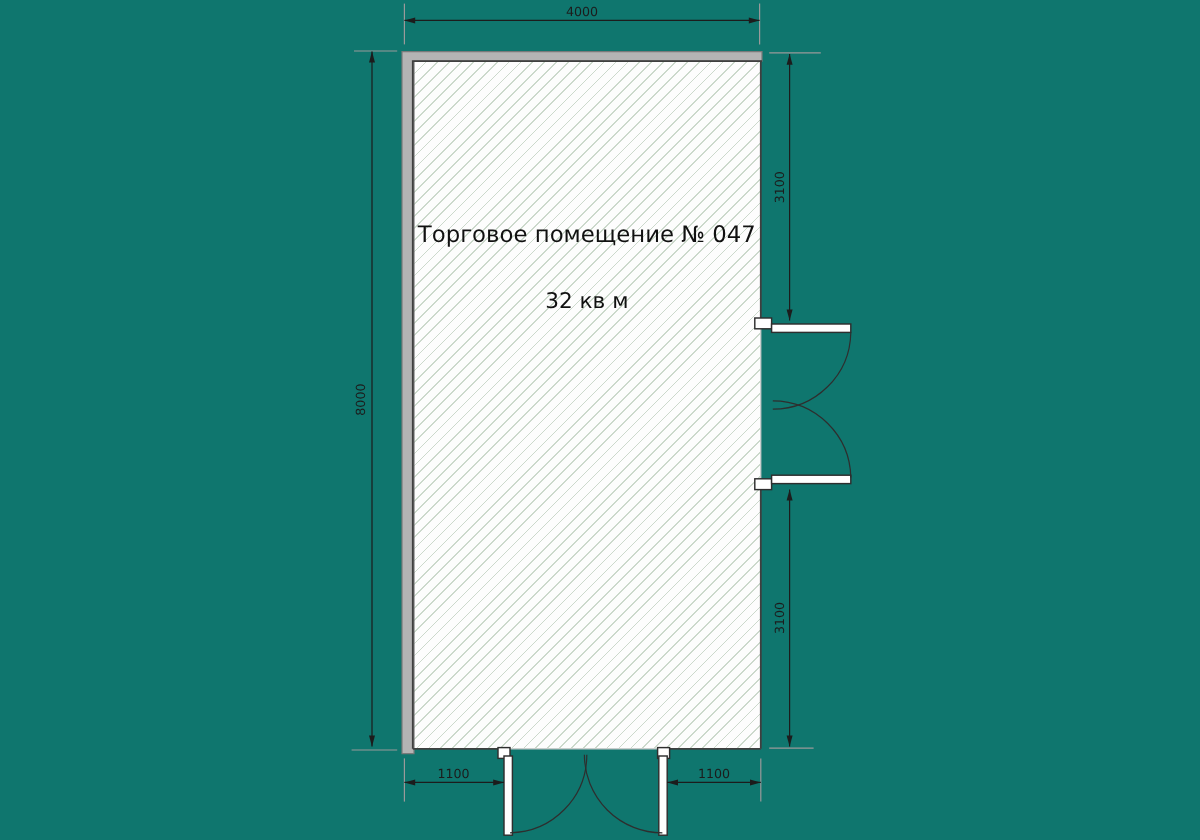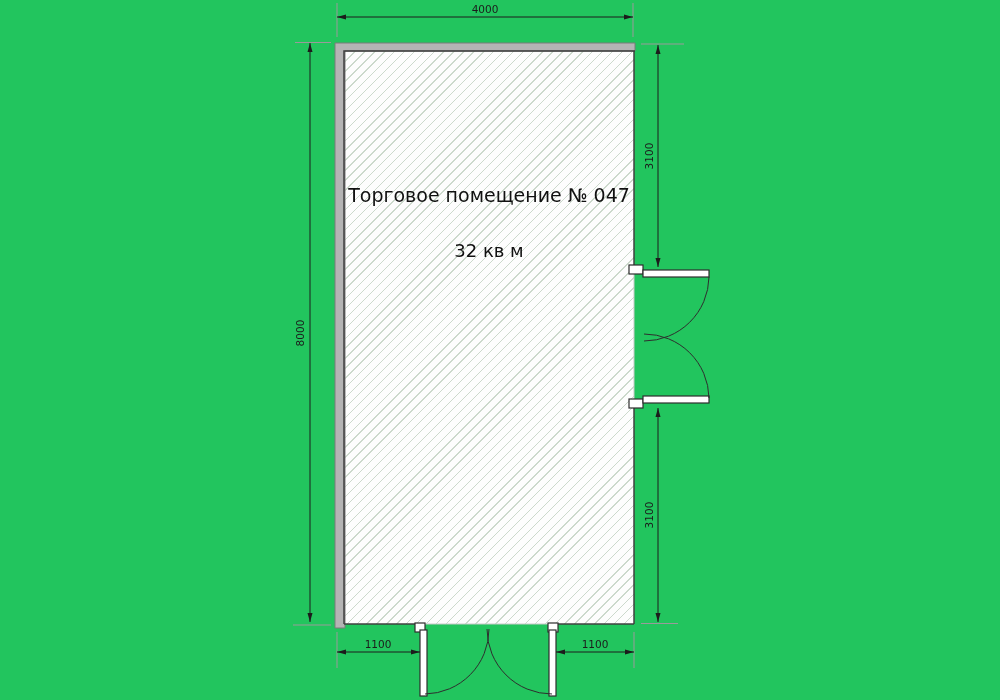--- a/index.html
+++ b/index.html
@@ -1,19 +1,19 @@
 <!DOCTYPE html>
 <html><head>
 <meta charset="utf-8">
 <style>
   html,body{margin:0;padding:0;background:#ffffff;}
   #canvas{
     position:relative;
     width:1000px;height:700px;
-    background:#22c55e;
+    background:#0f766e;
     font-family:"DejaVu Sans","Liberation Sans",sans-serif;
     overflow:hidden;
   }
   
   #floor-hatch{
     position:absolute;
     left:345px;top:51px;width:289px;height:573px;
     background-color:#fdfdfd;
     background-image:repeating-linear-gradient(
       135deg,

